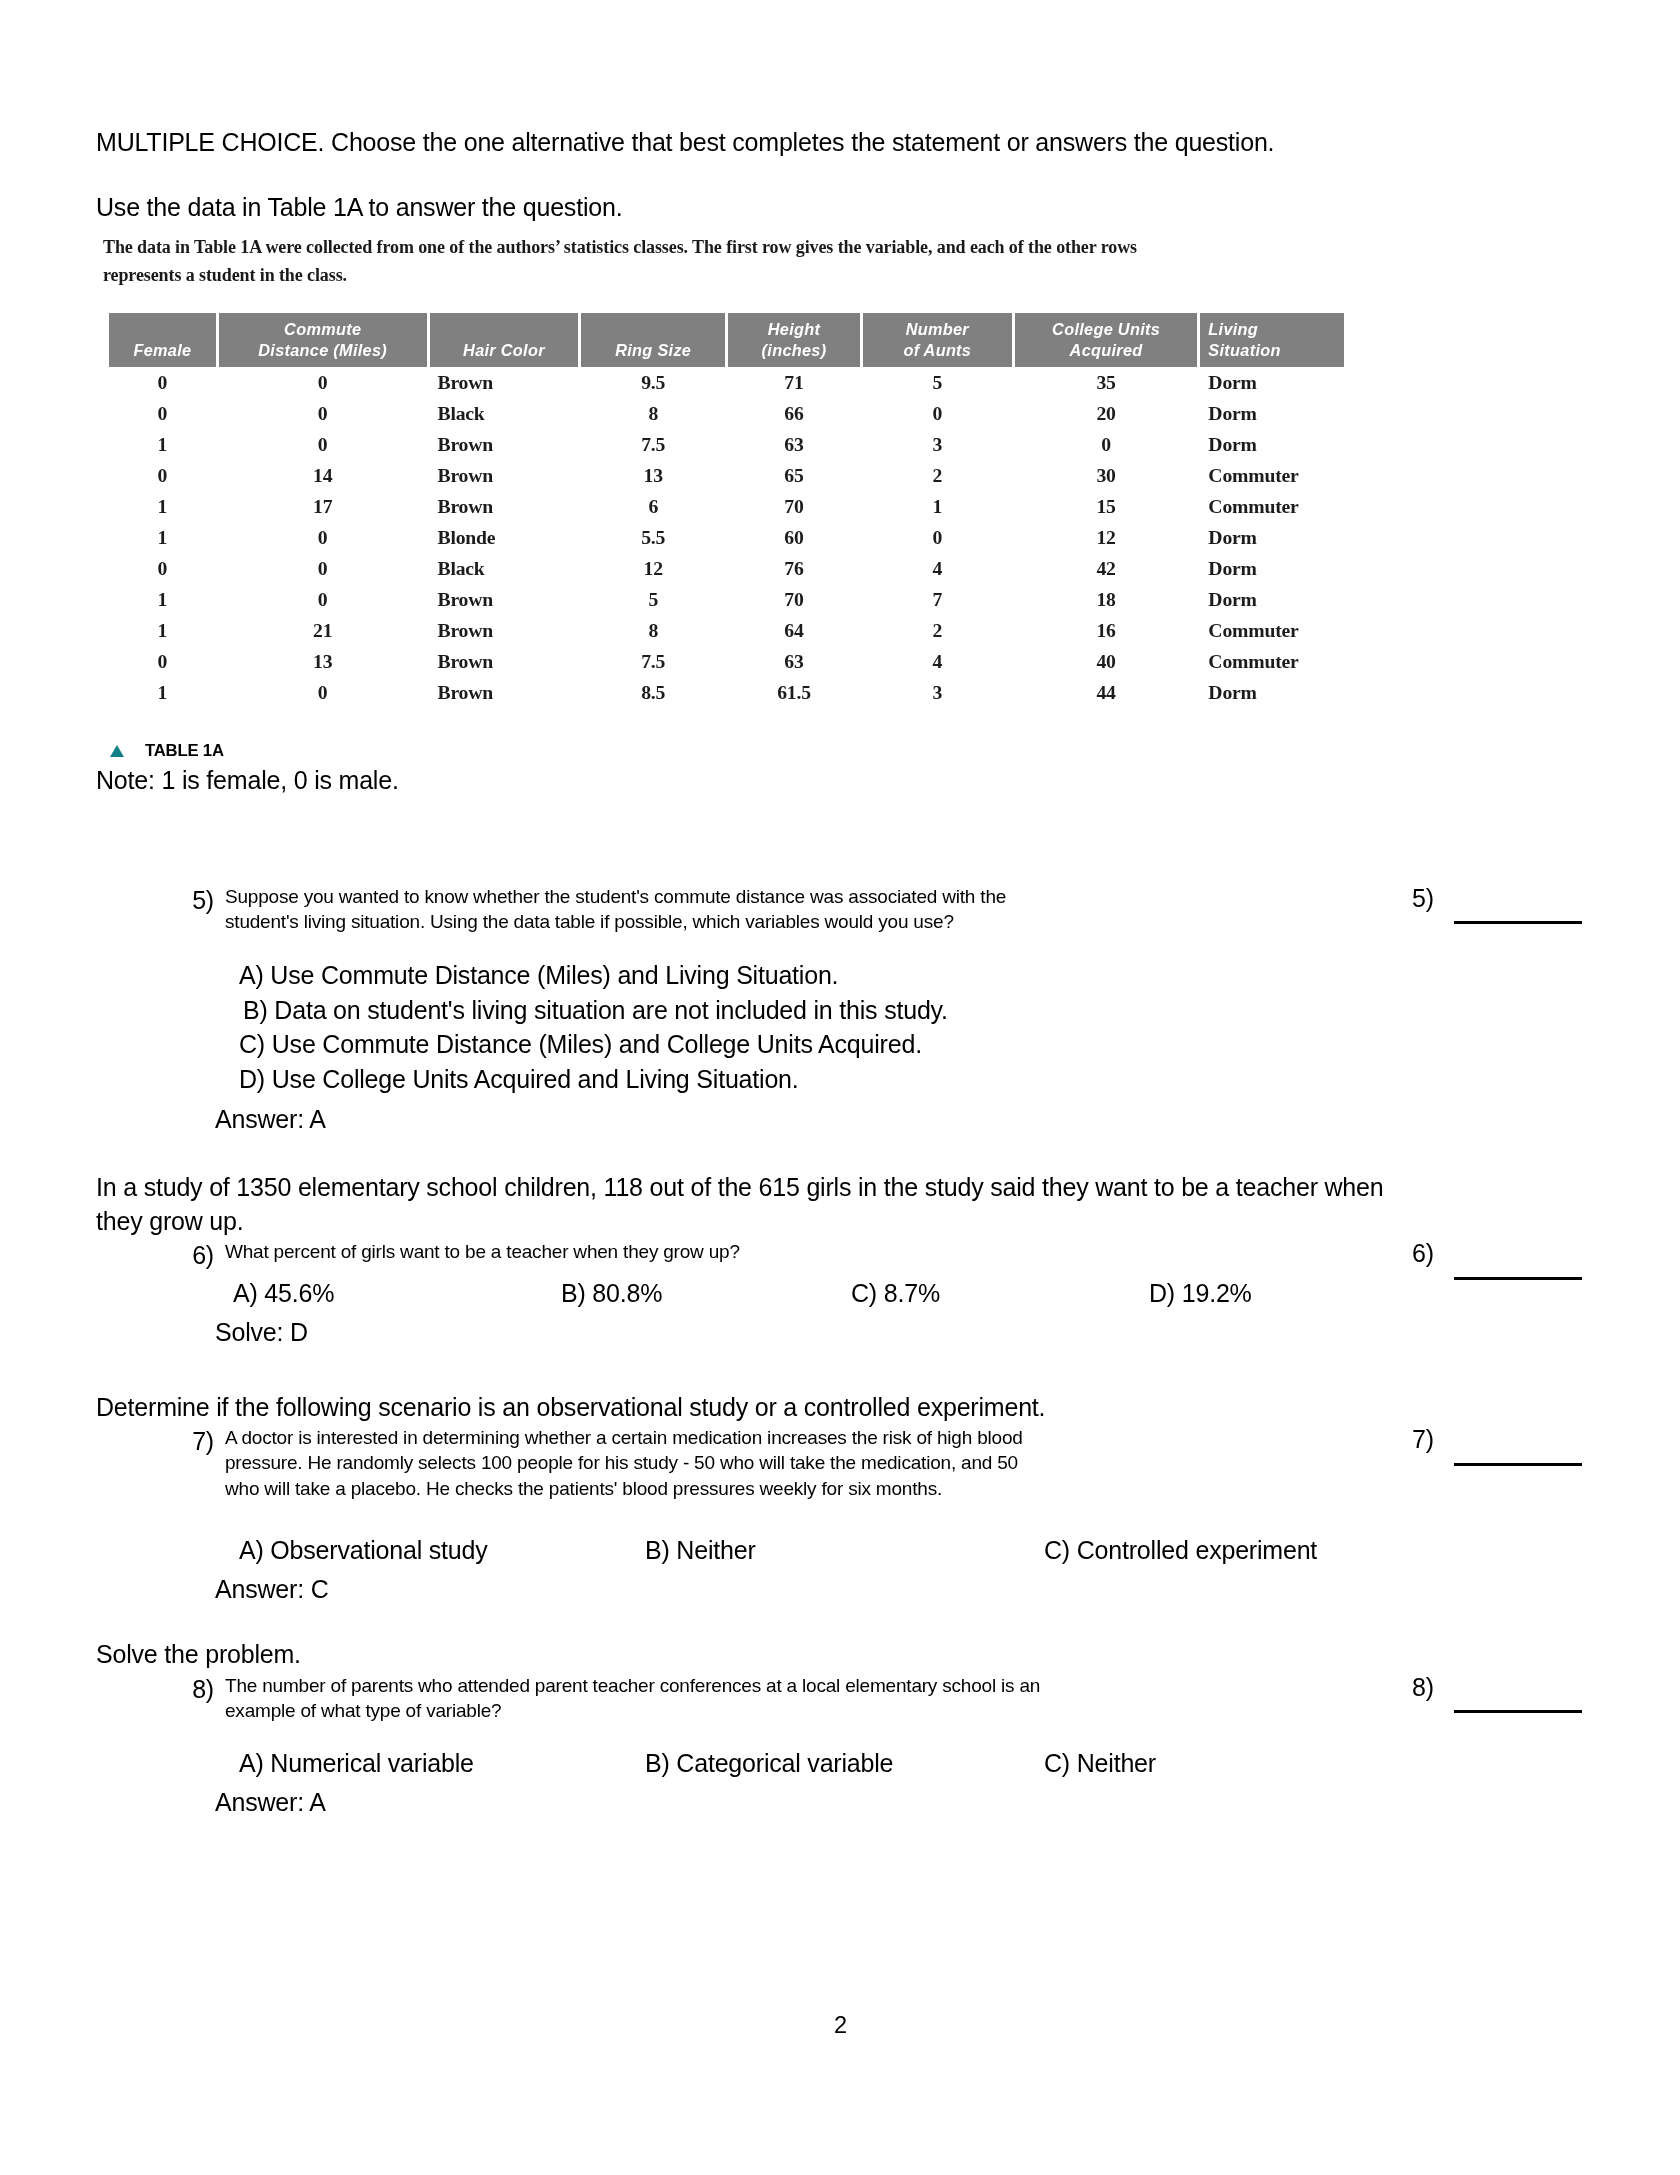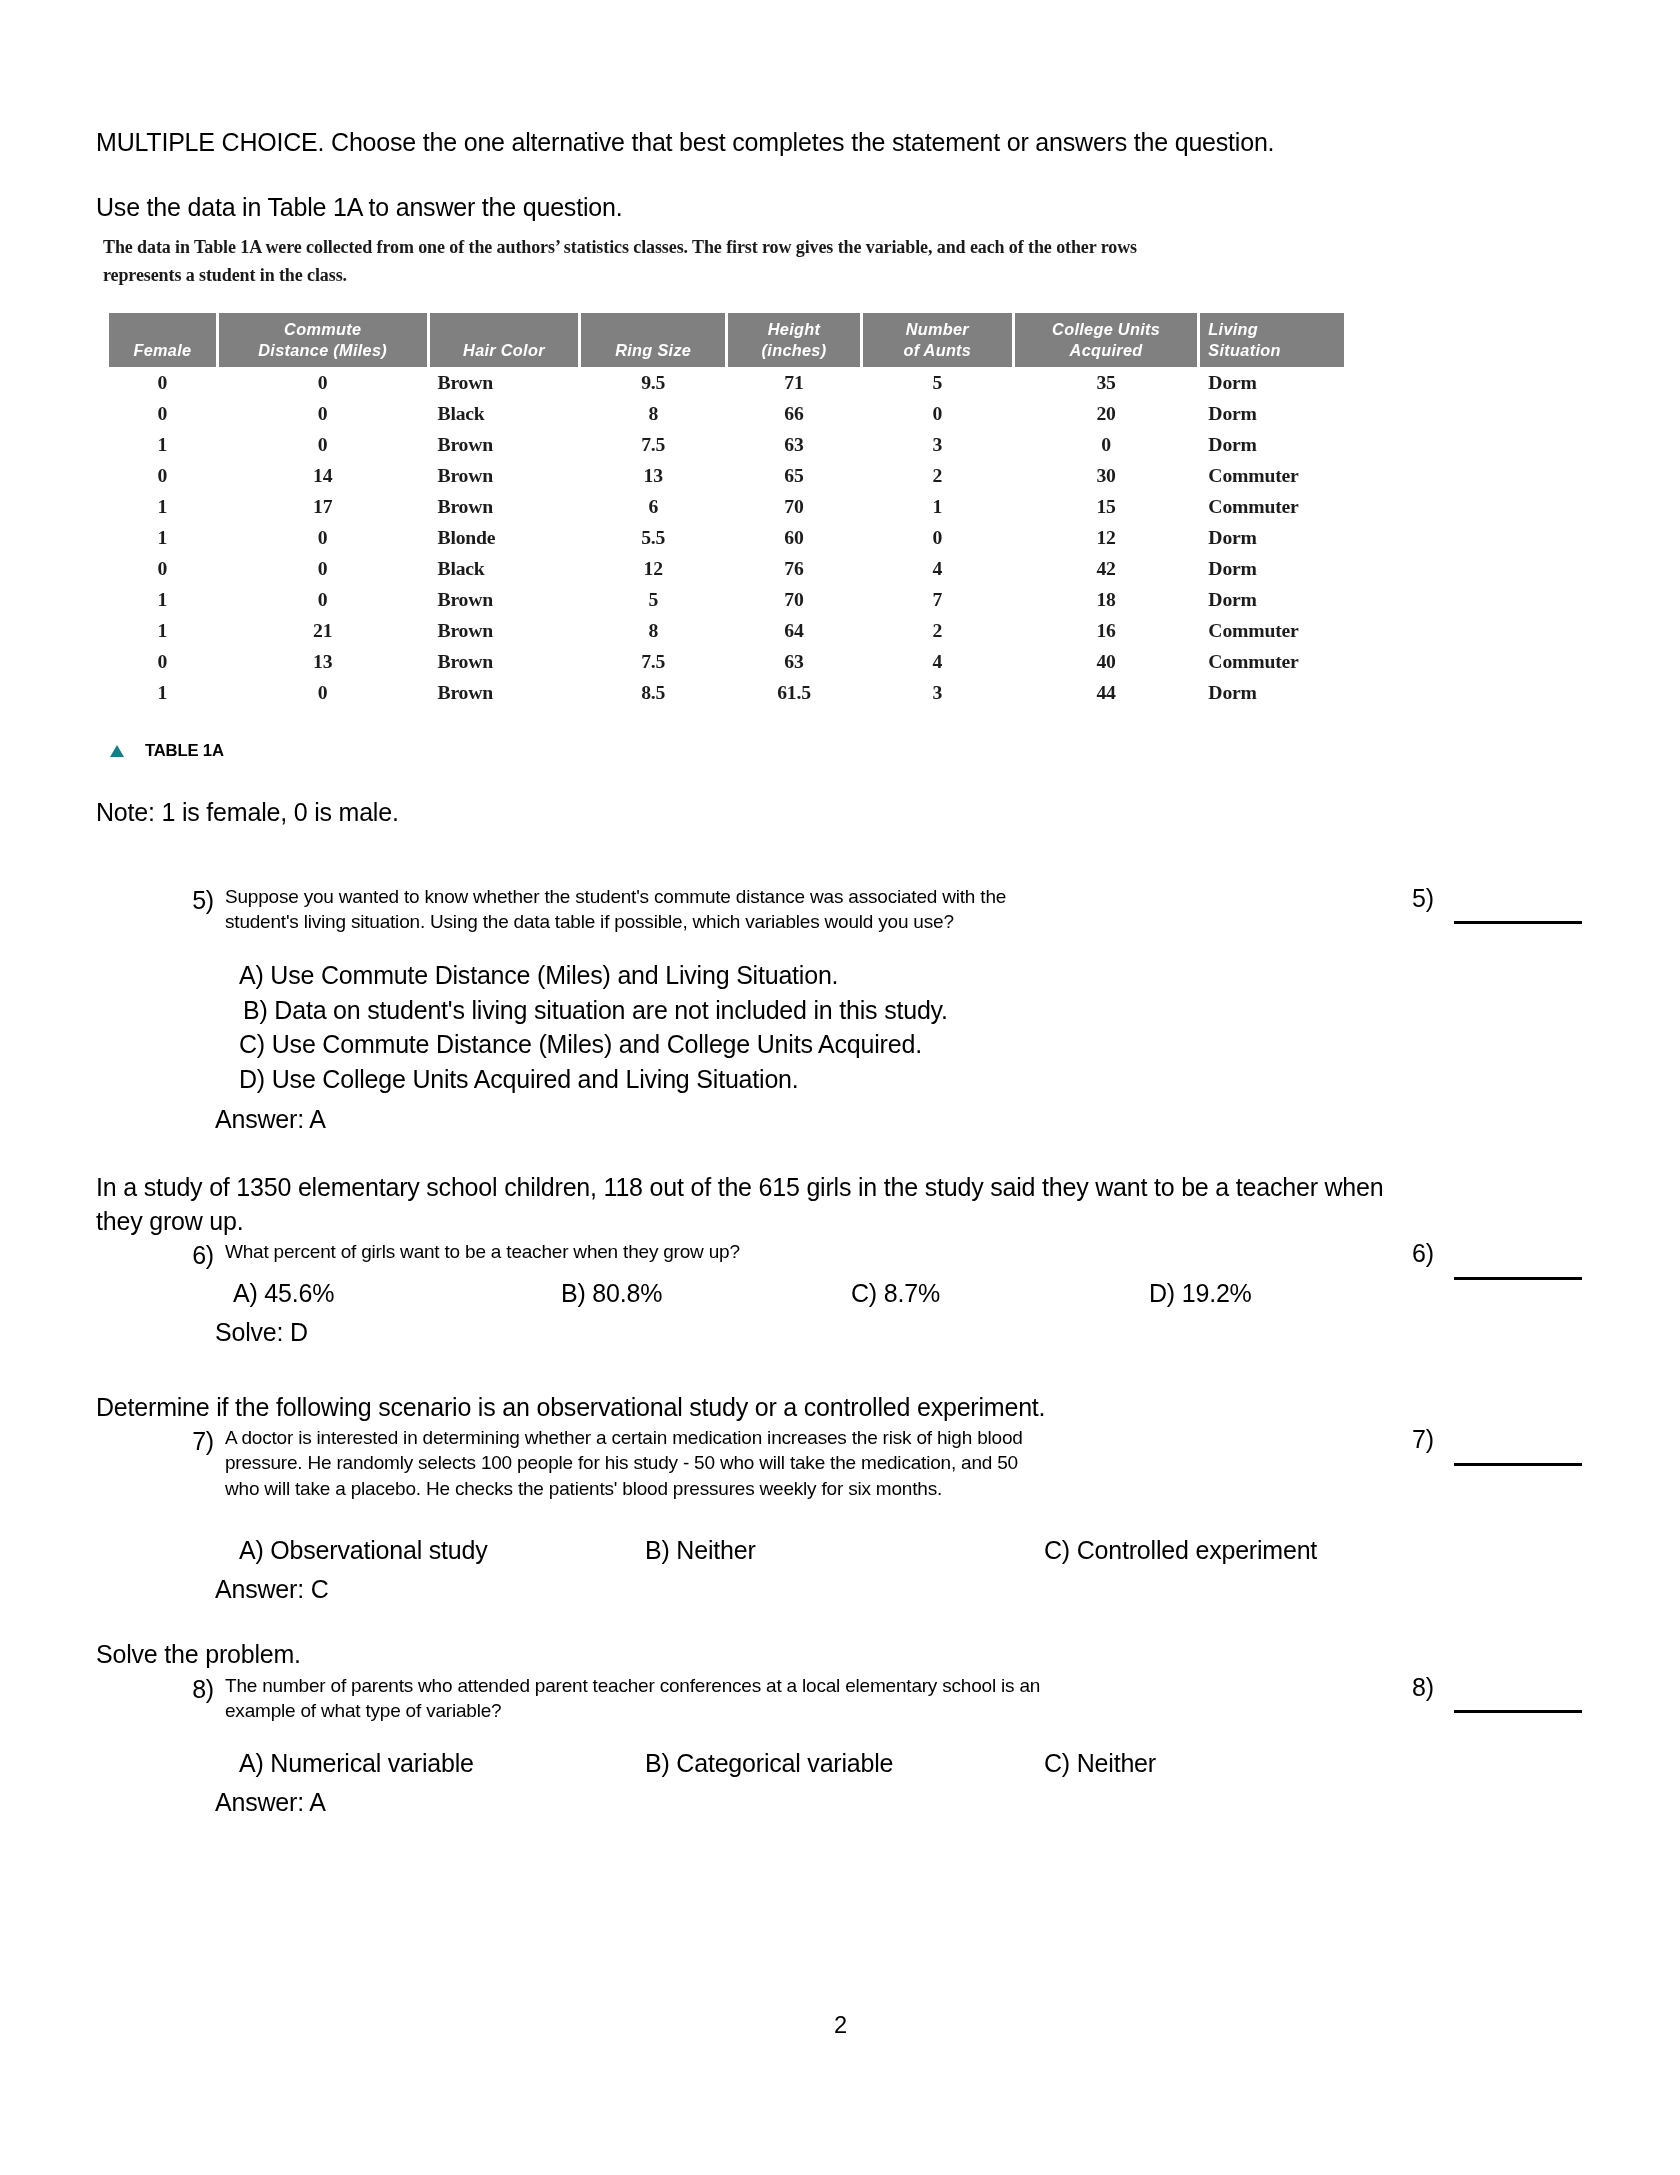--- a/index.html
+++ b/index.html
@@ -336,21 +336,21 @@
           <td class="c-living">Dorm</td>
         </tr>
       </tbody>
   </table>
 
   <div class="table-label">
     <span class="tri"></span>
     <span>TABLE 1A</span>
   </div>
 
-  <div class="hdr-line" style="left:96px; top:796px;">Note: 1 is female, 0 is male.</div>
+  <div class="hdr-line" style="left:96px; top:764px;">Note: 1 is female, 0 is male.</div>
 
   <div class="q-num" style="left:179px; top:884px;">5)</div>
   <div class="q-body" style="left:225px; top:884px; width:1128px;">
     <div>Suppose you wanted to know whether the student's commute distance was associated with the</div>
     <div>student's living situation.  Using the data table if possible, which variables would you use?</div>
   </div>
   <div class="choice" style="left:239px; top:959px;">A) Use Commute Distance (Miles) and Living Situation.</div>
   <div class="choice" style="left:243px; top:994px;">B) Data on student's living situation are not included in this study.</div>
   <div class="choice" style="left:239px; top:1028px;">C) Use Commute Distance (Miles) and College Units Acquired.</div>
   <div class="choice" style="left:239px; top:1063px;">D) Use College Units Acquired and Living Situation.</div>

